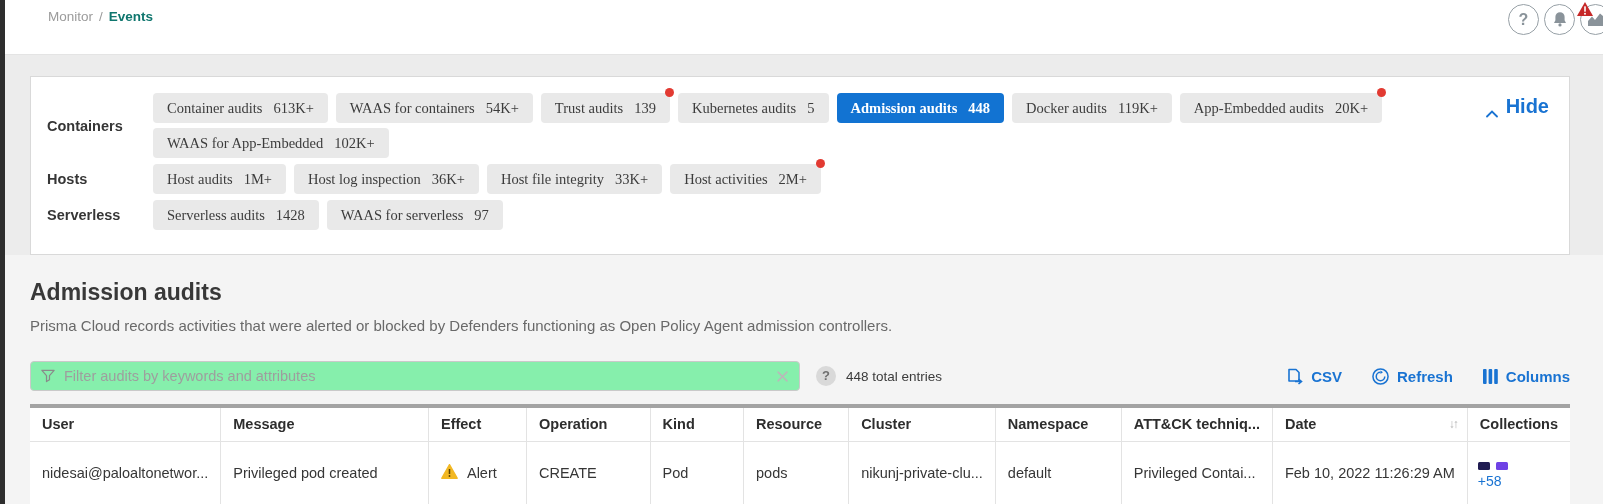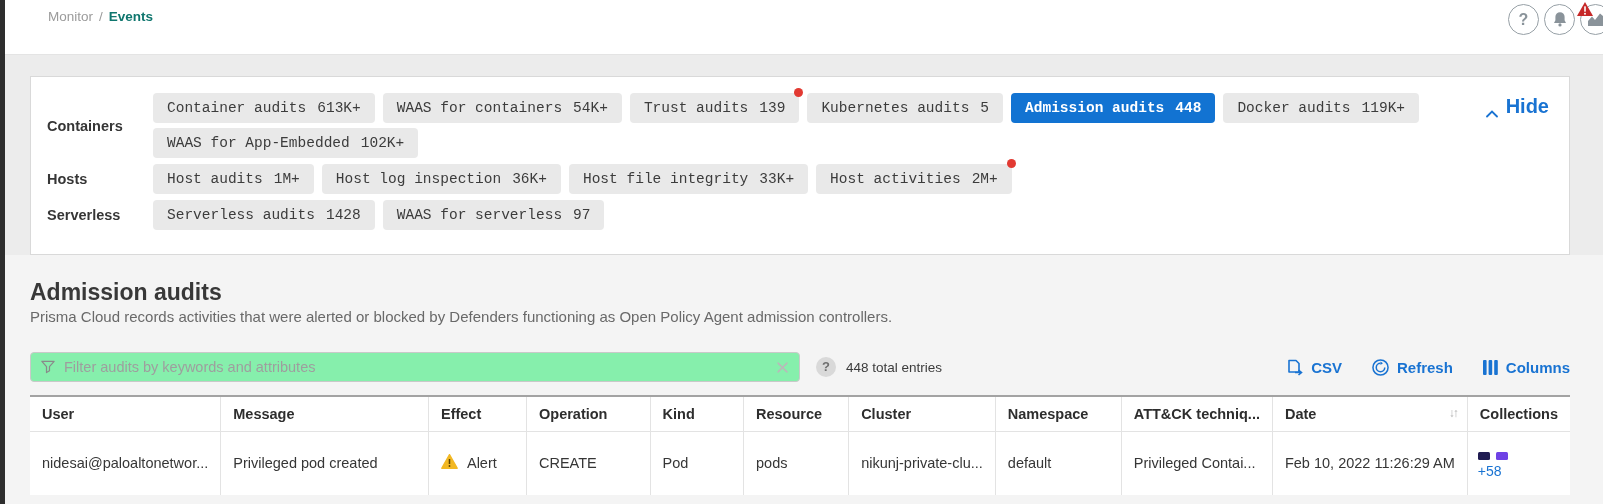--- a/index.html
+++ b/index.html
@@ -20,34 +20,34 @@
   .icon-circle .help-glyph { font-size:16px; font-weight:700; color:#8a939a; }
   .alert-badge { position:absolute; left:-5px; top:-4px; width:18px; height:16px; }
 
   
   .filter-panel { position:relative; margin:21px 33px 0 30px; height:179px; background:#fff;
                   border:1px solid #d9d9d9; padding:16px 16px 0 16px; }
   .group-row { display:flex; align-items:center; margin-bottom:6px; }
   .group-label { width:106px; flex:0 0 106px; font-size:14.5px; font-weight:700; color:#363636; line-height:30px; }
   .chips { display:flex; flex-wrap:wrap; gap:5px 8px; margin-right:130px; }
   .chip { position:relative; display:inline-flex; align-items:center; gap:11px; height:30px; padding:0 14px;
-          background:#e9e9e9; border:none; border-radius:4px; font-family:Liberation Mono, monospace; font-size:14.5px;
+          background:#e9e9e9; border:none; border-radius:4px; font-family:Liberation Serif, serif; font-size:14.5px;
           color:#3c3c3c; cursor:pointer; white-space:nowrap; }
   .chip.selected { background:var(--chip-selected,#1273d2); color:#fff; font-weight:600; }
   .chip-dot { position:absolute; top:-5px; right:-4px; width:9px; height:9px; border-radius:50%;
               background:var(--dot-red,#e23a32); }
   .hide-link { position:absolute; top:18px; right:20px; display:flex; align-items:flex-end; gap:8px;
                background:none; border:none; cursor:pointer; color:var(--accent,#1973d2);
                font-family:inherit; font-size:20px; font-weight:600; }
 
   
   .lower { background:#f4f4f4; height:250px; }
   .page-title { margin:25px 0 0 30px; padding-top:24px; font-size:23px; font-weight:600; color:#383838; }
   .page-title { margin-top:0; } 
-  .page-desc { margin:2px 0 0 30px; font-size:15px; color:#696969; }
+  .page-desc { margin:11px 0 0 30px; font-size:15px; color:#696969; }
 
   
   .toolbar { display:flex; align-items:center; margin:27px 33px 0 30px; height:30px; }
   .filter-box { position:relative; width:770px; height:30px; background:#86efac; border:1px solid #c9c9c9;
                 border-radius:4px; display:flex; align-items:center; padding:0 30px 0 10px; }
   .filter-box input { flex:1; border:none; outline:none; font-family:inherit; font-size:14.5px; color:#3c3c3c;
                       background:transparent; margin-left:9px; }
   .filter-box input::placeholder { color:#9e9e9e; }
   .clear-btn { position:absolute; right:9px; top:7px; width:16px; height:16px; border:none; background:none;
                cursor:pointer; color:#b9b9b9; font-size:15px; line-height:16px; padding:0; }
@@ -56,21 +56,21 @@
   .total-entries { margin-left:10px; font-size:13.5px; color:#3b3b3b; }
   .toolbar-actions { margin-left:auto; display:flex; align-items:center; gap:30px; }
   .action-btn { display:flex; align-items:center; gap:8px; border:none; background:none; cursor:pointer;
                 color:var(--accent,#1973d2); font-family:inherit; font-size:15px; font-weight:600; }
 
   
   .audit-table { margin:13px 33px 0 30px; border-collapse:collapse; background:#fff; table-layout:fixed; }
   .audit-table th, .audit-table td { border-left:1px solid #e3e3e3; padding:0 12px; text-align:left;
                                      overflow:hidden; white-space:nowrap; }
   .audit-table th:first-child, .audit-table td:first-child { border-left:none; }
-  .audit-table thead tr { height:35px; border-top:2px solid #a3a3a3; border-bottom:1px solid #e3e3e3; }
+  .audit-table thead tr { height:35px; border-top:4px solid #a3a3a3; border-bottom:1px solid #e3e3e3; }
   .audit-table th { font-size:14.5px; font-weight:700; color:#2e2e2e; position:relative; }
   .audit-table tbody tr { height:64px; }
   .audit-table td { font-size:14.5px; color:#363636; }
   .sort-icon { position:absolute; right:10px; top:9px; font-size:12px; color:#b3b3b3; letter-spacing:-2px; cursor:pointer; }
   .effect-cell { display:flex; align-items:center; gap:9px; }
   .coll-squares { display:flex; gap:6px; margin:4px 0 3px 10px; }
   .coll-square { width:12px; height:8px; border-radius:1.5px; }
   .coll-more { margin-left:10px; font-size:14px; color:var(--accent,#1973d2); cursor:pointer; }
 </style>
 </head>
@@ -127,20 +127,25 @@
             <span class="chip-label">Kubernetes audits</span>
             <span class="chip-count">5</span>
           </button>
           <button class="chip selected">
             <span class="chip-label">Admission audits</span>
             <span class="chip-count">448</span>
           </button>
           <button class="chip">
             <span class="chip-label">Docker audits</span>
             <span class="chip-count">119K+</span>
+          </button>
+          <button class="chip">
+            <span class="chip-label">App-Embedded audits</span>
+            <span class="chip-count">20K+</span>
+            <span class="chip-dot"></span>
           </button>
           <button class="chip">
             <span class="chip-label">WAAS for App-Embedded</span>
             <span class="chip-count">102K+</span>
           </button>
         </div>
       </div>
       <div class="group-row">
         <div class="group-label">Hosts</div>
         <div class="chips">

